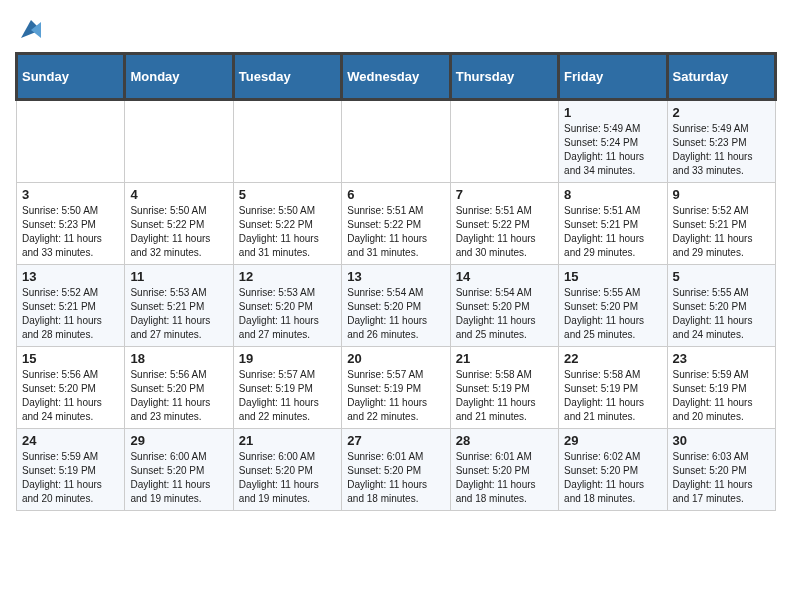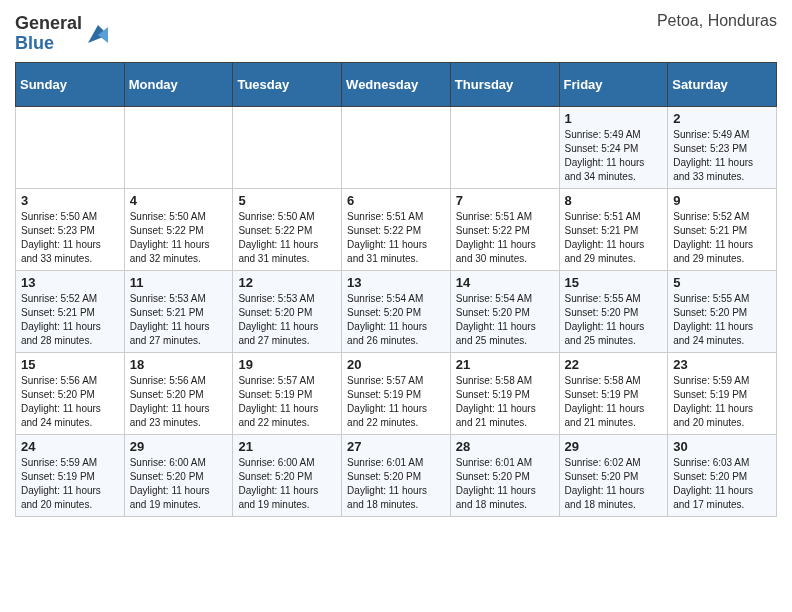--- a/index.html
+++ b/index.html
@@ -55,21 +55,21 @@
       border-collapse: collapse;
       table-layout: fixed;
     }
     .calendar-table th {
       background-color: #2e6da4;
       color: #fff;
       font-size: 13px;
       font-weight: bold;
       padding: 14px 4px;
       text-align: left;
-      border: 1px solid #404040;
+      border: 3px solid #404040;
     }
     .calendar-table td {
       border: 1px solid #ccc;
       vertical-align: top;
       padding: 4px 5px;
       font-size: 10.5px;
       color: #222;
       min-height: 80px;
       height: 82px;
       background: #fff;
@@ -94,31 +94,26 @@
     .empty-cell {
       background: #fff !important;
     }
   </style>
 </head>
 <body>
 
 <div class="page">
   <div class="header">
     <div class="logo-area">
-      <div class="logo-text">
-        <span style="font-size:18px;font-weight:bold;color:#333;">General</span>
-        <span style="font-size:18px;font-weight:bold;color:#2e6da4;">Blue</span>
-      </div>
       <svg class="logo-icon" viewBox="0 0 28 28" xmlns="http://www.w3.org/2000/svg">
         <polygon points="4,22 14,4 24,14" fill="#2e6da4"></polygon>
         <polygon points="14,14 24,6 24,22" fill="#5a9fd4"></polygon>
       </svg>
     </div>
     <div class="title-area">
-      <div class="location-title">Petoa, Honduras</div>
     </div>
   </div>
 
   <table class="calendar-table">
     <thead>
       <tr>
 
       <th>Sunday</th>
           <th>Monday</th>
           <th>Tuesday</th>

